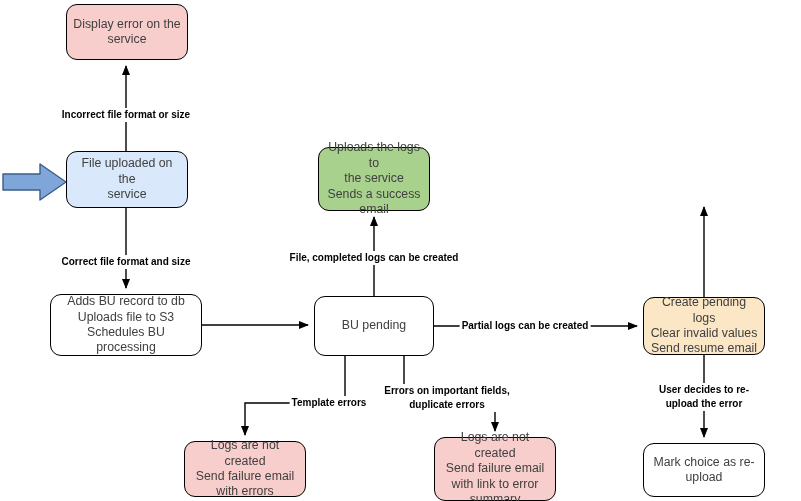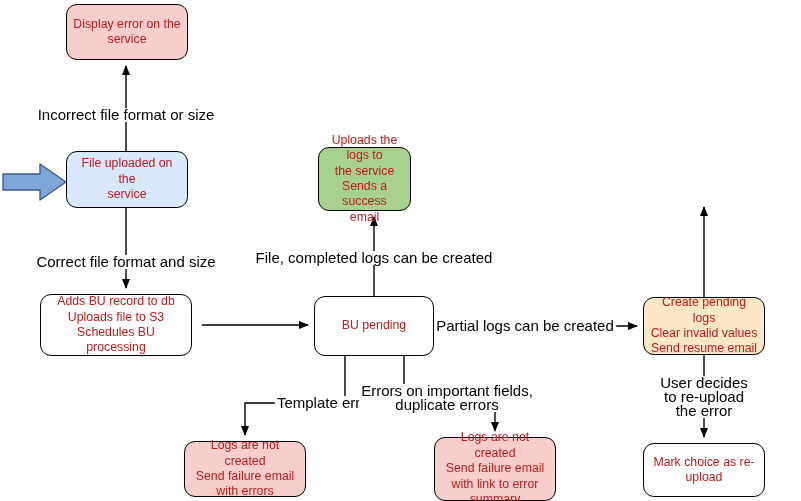--- a/index.html
+++ b/index.html
@@ -28,43 +28,44 @@
     position: absolute;
     box-sizing: border-box;
     border: 1.4px solid #000000;
     border-radius: 11px;
     display: flex;
     align-items: center;
     justify-content: center;
     text-align: center;
     font-size: 12.3px;
     line-height: 15.4px;
-    color: #b91c1c;
+    color: #404040;
     background: #ffffff;
     padding: 2px 5px;
     z-index: 3;
   }
   .node span { display: block; white-space: pre-line; }
   .fill-pink   { background: #f8cecc; }
   .fill-blue   { background: #dae8fc; }
   .fill-green  { background: #a9d18e; }
   .fill-yellow { background: #fbe7c6; }
   .fill-white  { background: #ffffff; }
 
   .edge-label {
     position: absolute;
-    font-size: 15px;
+    font-size: 10px;
     line-height: 14px;
     color: #000000;
     background: #ffffff;
     text-align: center;
     white-space: pre-line;
     padding: 0 2px;
     z-index: 4;
     transform: translate(-50%, -50%);
+    font-weight: bold;
   }
   .big-arrow {
     position: absolute;
     z-index: 2;
   }
 </style>
 </head>
 <body>
 
 <div id="canvas">
@@ -104,27 +105,27 @@
   <div class="node fill-pink" style="left:66px; top:4px; width:122px; height:56px;">
     <span>Display error on the
 service</span>
   </div>
 
   <div class="node fill-blue" style="left:66px; top:151px; width:122px; height:57px;">
     <span>File uploaded on the
 service</span>
   </div>
 
-  <div class="node fill-white" style="left:40px; top:294px; width:152px; height:62px;">
+  <div class="node fill-white" style="left:50px; top:294px; width:152px; height:62px;">
     <span>Adds BU record to db
 Uploads file to S3
 Schedules BU processing</span>
   </div>
 
-  <div class="node fill-green" style="left:318px; top:147px; width:93px; height:64px;">
+  <div class="node fill-green" style="left:318px; top:147px; width:112px; height:64px;">
     <span>Uploads the logs to
 the service
 Sends a success
 email</span>
   </div>
 
   <div class="node fill-white" style="left:314px; top:296px; width:120px; height:60px;">
     <span>BU pending</span>
   </div>
 

